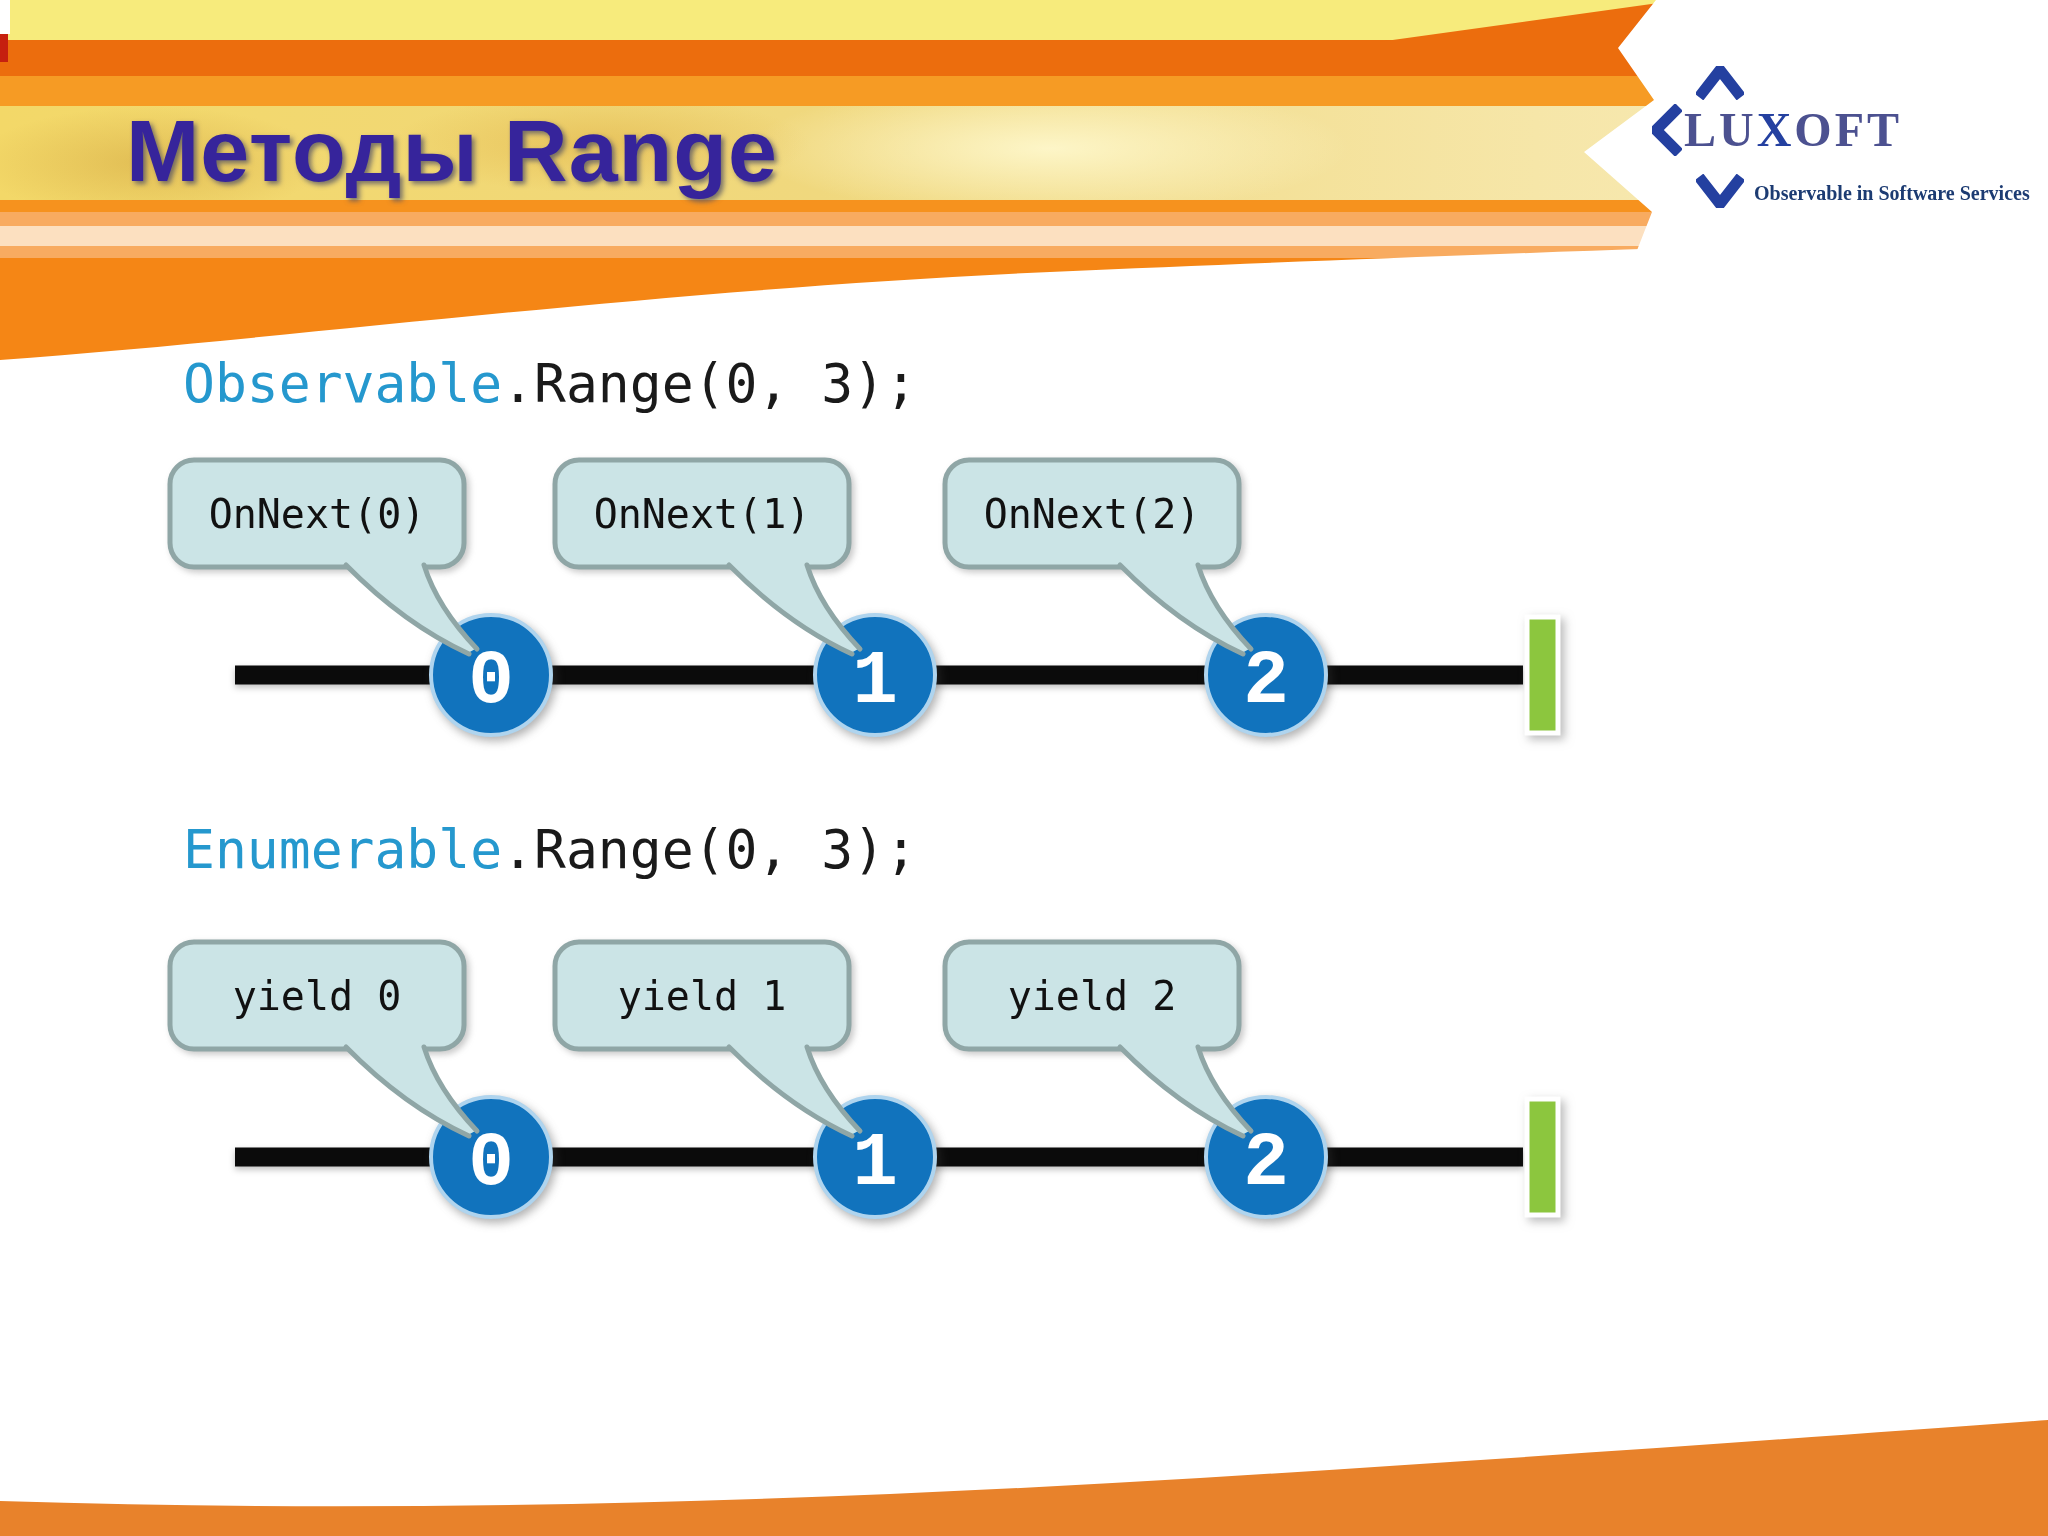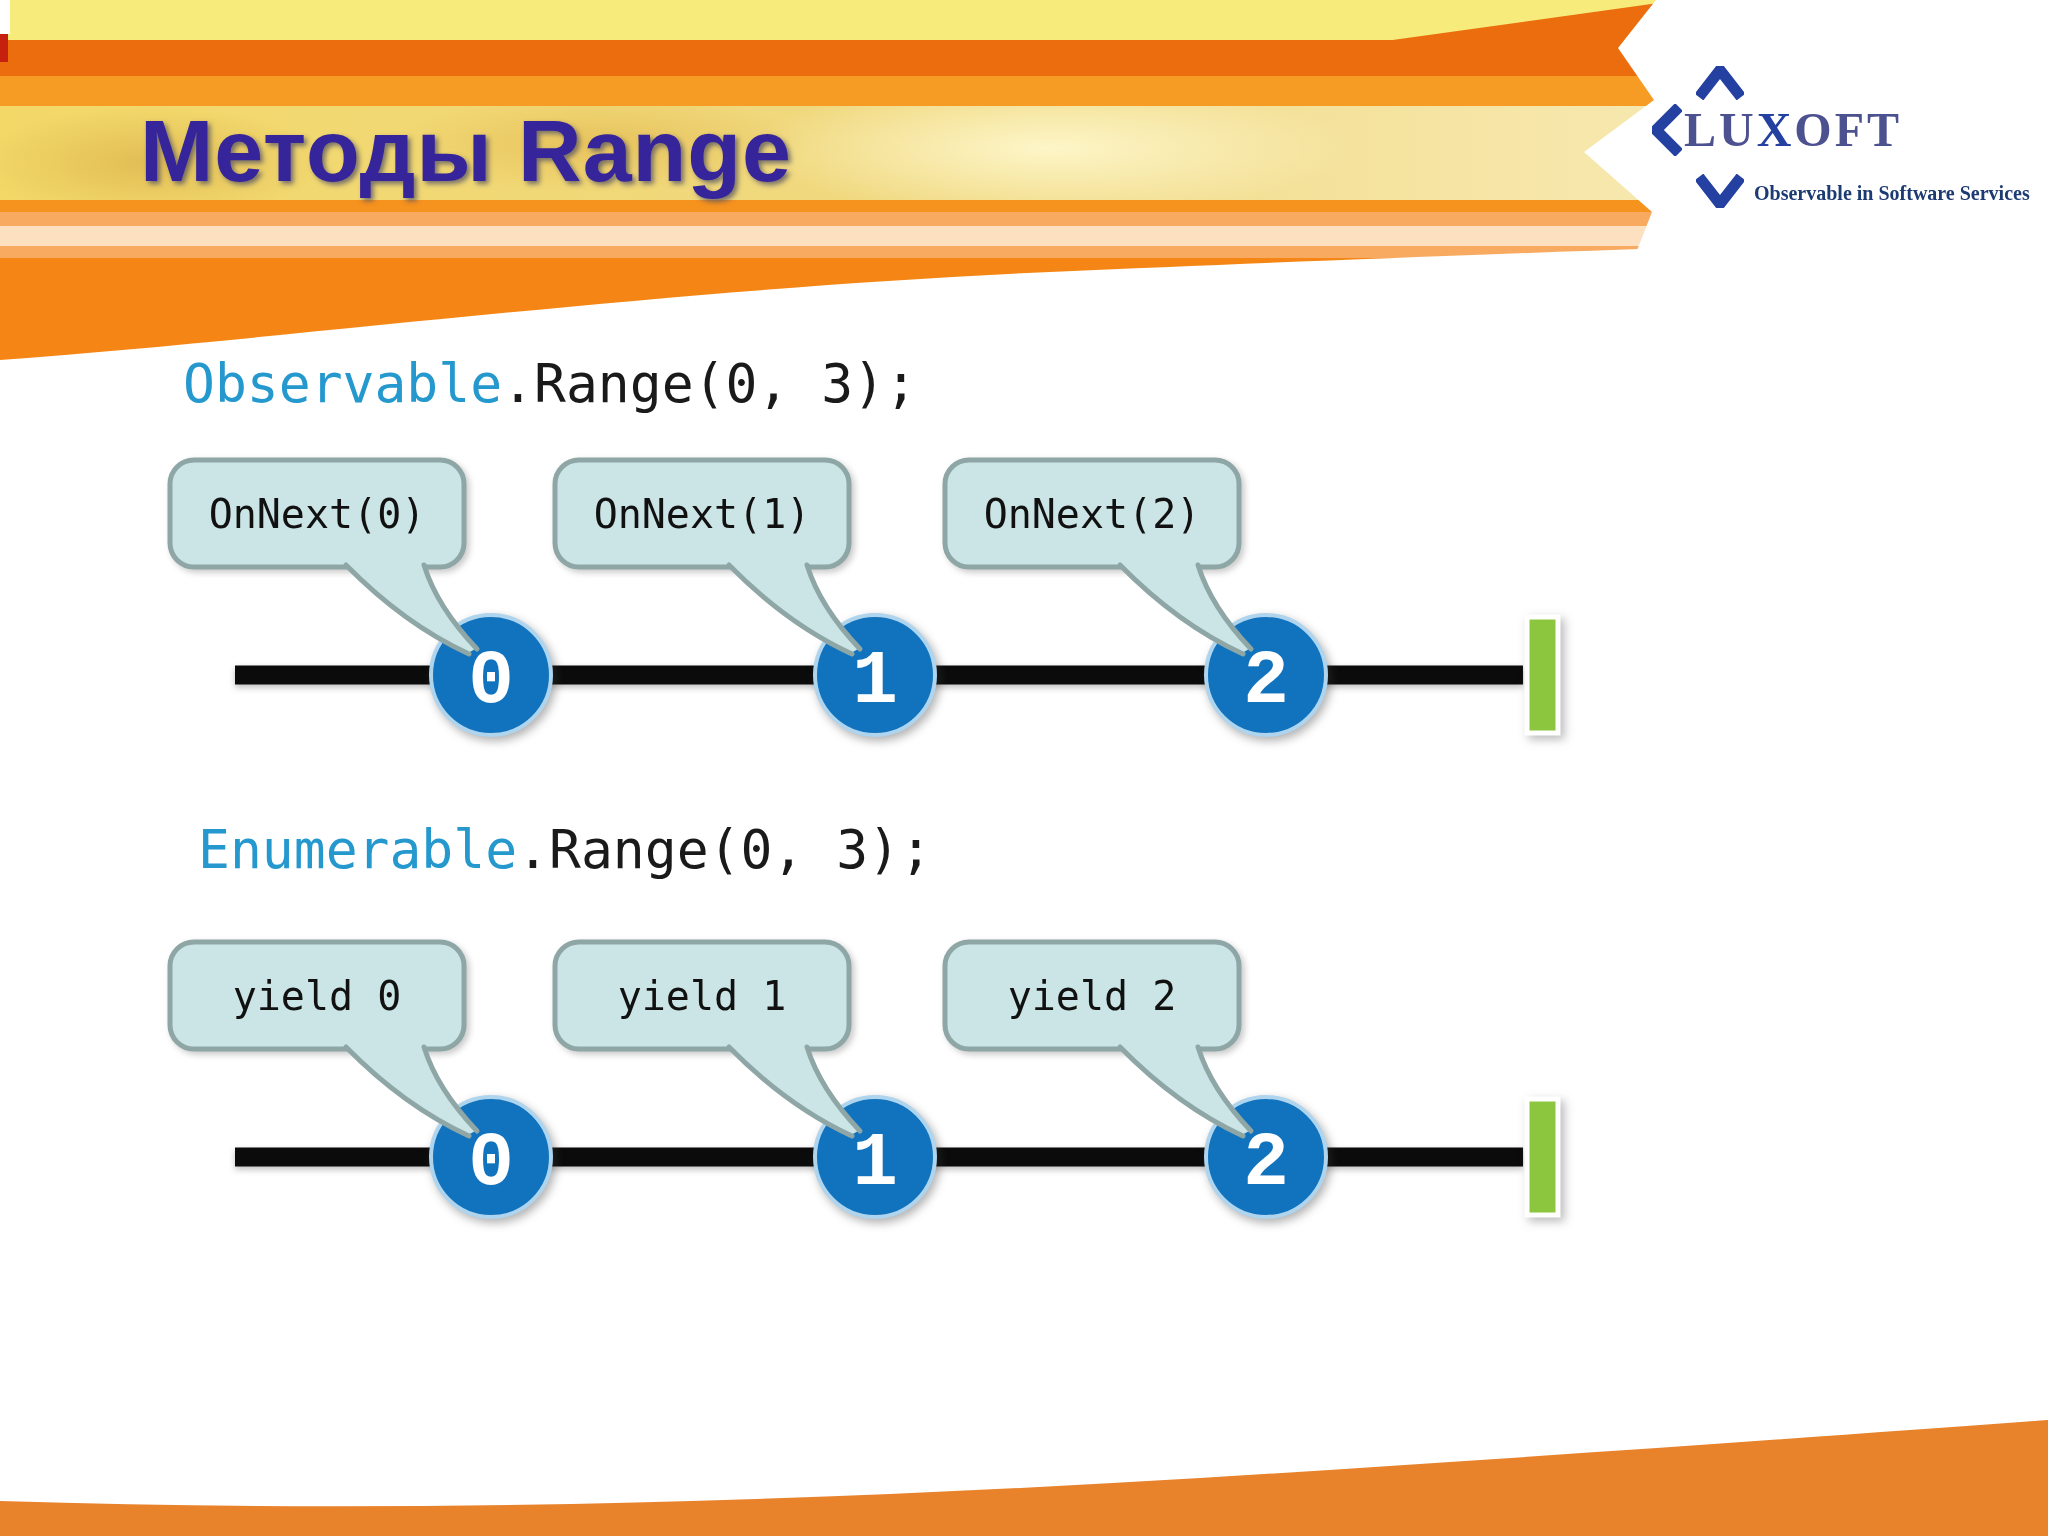--- a/index.html
+++ b/index.html
@@ -22,21 +22,21 @@
   .band-pale         {top:226px;height:20px;background:#FCE0C0;}
   .band-lightorange2 {top:246px;height:12px;background:#F8AB60;}
   .band-orange-main  {top:258px;height:102px;background:#F58615;}
   .corner-white{position:absolute;left:0;top:0;width:10px;height:34px;background:#fff;}
   .corner-red  {position:absolute;left:0;top:34px;width:8px;height:28px;background:#C6200F;}
   .logo-wedge{position:absolute;left:1380px;top:0;width:300px;height:76px;background:#EC6D0D;
               clip-path:polygon(0 55%,100% 0,100% 100%,0 100%);}
   .header-curve{position:absolute;left:0;top:220px;width:2048px;height:200px;}
 
   
-  .page-title{position:absolute;left:140px;top:100px;font-size:88px;font-weight:700;
+  .page-title{position:absolute;left:126px;top:100px;font-size:88px;font-weight:700;
               color:#36249B;letter-spacing:1px;
               text-shadow:3px 3px 5px rgba(80,80,100,.75);white-space:nowrap;}
 
   
   .logo-bg{position:absolute;left:1568px;top:0;width:480px;height:312px;background:#fff;
      clip-path:polygon(88px 0,480px 0,480px 290px,130px 308px,66px 258px,84px 212px,
                        16px 152px,86px 100px,50px 48px);}
   .logo{position:absolute;left:1652px;top:66px;width:396px;height:150px;
         font-family:"Liberation Serif",serif;}
   .logo .chev-up{position:absolute;left:44px;top:0;}
@@ -46,21 +46,21 @@
   .brand{font-size:48px;font-weight:700;letter-spacing:3px;color:#4C5190;white-space:nowrap;}
   .brand .bx{color:#2440A0;}
   .tagline{position:absolute;left:102px;top:116px;font-size:20px;font-weight:700;
            color:#1C3B72;white-space:nowrap;}
 
   
   .code{position:absolute;left:183px;font-family:"DejaVu Sans Mono",monospace;
         font-size:53px;line-height:55px;white-space:nowrap;color:#1a1a1a;}
   .code .kw{color:#2598CE;}
   .code-1{top:356px;}
-  .code-2{top:822px;margin-left:15px;}
+  .code-2{top:822px;}
 
   
   .row-svg{position:absolute;left:0;width:2048px;height:330px;}
   .row-1{top:440px;}
   .row-2{top:922px;}
   .timeline{filter:drop-shadow(0 3px 3px rgba(0,0,0,.25));}
   .bubble{fill:#CBE4E6;stroke:#8FA6A6;stroke-width:5;
           filter:drop-shadow(3px 3px 3px rgba(100,100,100,.35));}
   .bubble-label{font-family:"DejaVu Sans Mono",monospace;font-size:40px;fill:#111;}
   .marble{fill:#1173BD;stroke:#AFD4EE;stroke-width:4;

